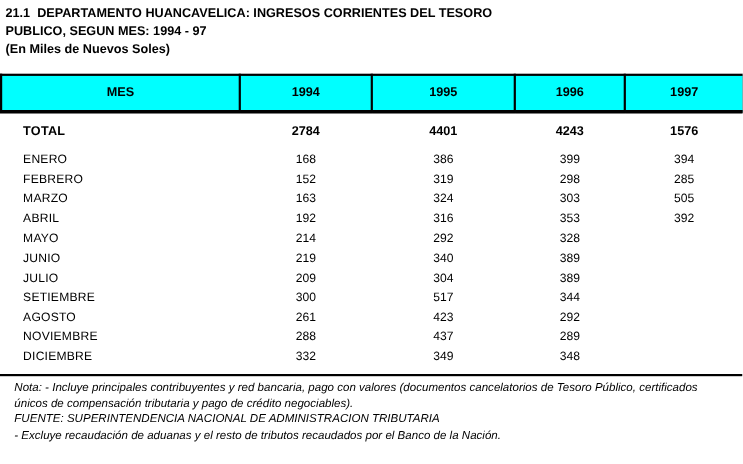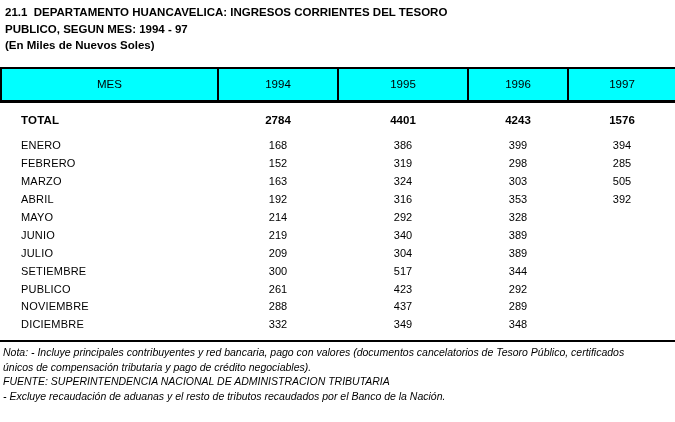--- a/index.html
+++ b/index.html
@@ -26,40 +26,40 @@
   col.c-1994 { width: 120px; }
   col.c-1995 { width: 130px; }
   col.c-1996 { width: 100px; }
   col.c-1997 { width: 108px; }
 
   thead th {
     background: #00FFFF;
     border: 2px solid #000000;
     border-bottom-width: 3px;
     height: 34px;
-    font-size: 11.5px; font-weight: normal; text-align: center;
+    font-size: 11.5px; font-weight: bold; text-align: center;
     vertical-align: middle; padding: 0;
   }
 
   tbody td {
     border: none; padding: 0;
     font-size: 11px; vertical-align: middle;
   }
   td.month-cell { text-align: left; padding-left: 20px; letter-spacing: 0.2px; }
   td.num-cell   { text-align: center; }
 
   tr.total-row td { font-weight: bold; height: 35px; font-size: 11.5px; }
   tr.month-row td { height: 17.9px; }
 
   .bottom-rule {
     width: 675px; border-top: 2px solid #000000;
     margin-top: 7px;
   }
 
-  .notes { padding: 3px 0 0 3px; }
+  .notes { padding: 3px 0 0 13px; }
   .note-line {
     font-style: italic; font-size: 10.5px; line-height: 14.5px;
     white-space: pre;
   }
 </style>
 </head>
 <body>
 
 <div class="page">
 
@@ -145,21 +145,21 @@
         <td class="num-cell"></td>
       </tr>
       <tr class="month-row">
         <td class="month-cell">SETIEMBRE</td>
         <td class="num-cell">300</td>
         <td class="num-cell">517</td>
         <td class="num-cell">344</td>
         <td class="num-cell"></td>
       </tr>
       <tr class="month-row">
-        <td class="month-cell">PUBLICO</td>
+        <td class="month-cell">AGOSTO</td>
         <td class="num-cell">261</td>
         <td class="num-cell">423</td>
         <td class="num-cell">292</td>
         <td class="num-cell"></td>
       </tr>
       <tr class="month-row">
         <td class="month-cell">NOVIEMBRE</td>
         <td class="num-cell">288</td>
         <td class="num-cell">437</td>
         <td class="num-cell">289</td>

